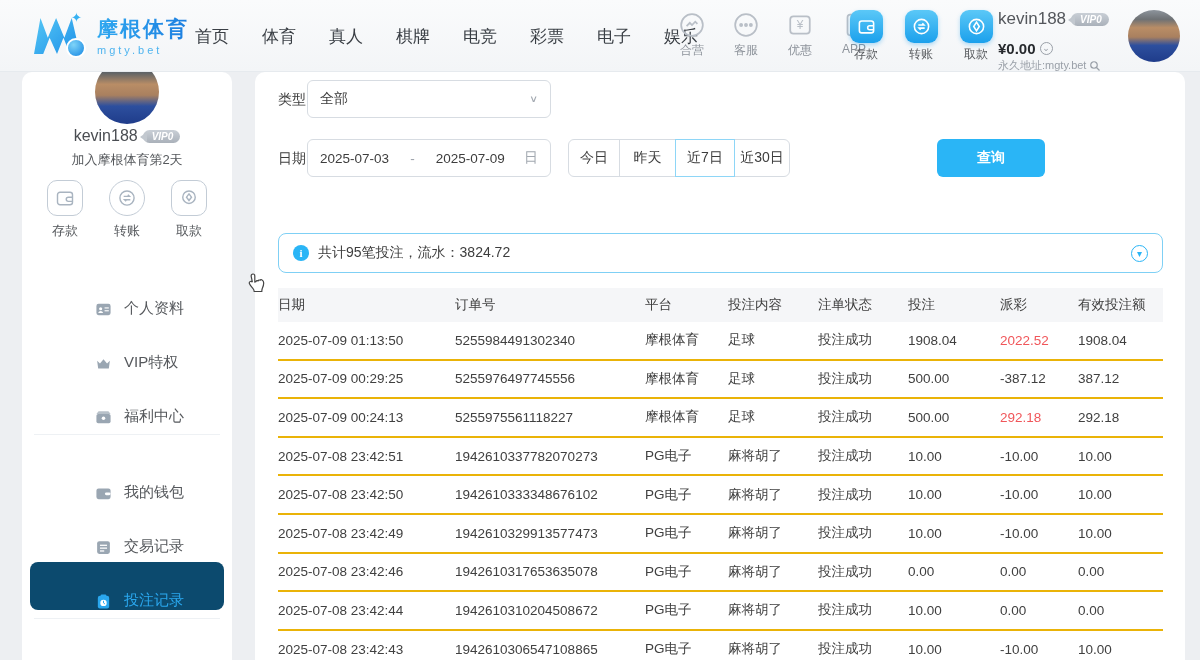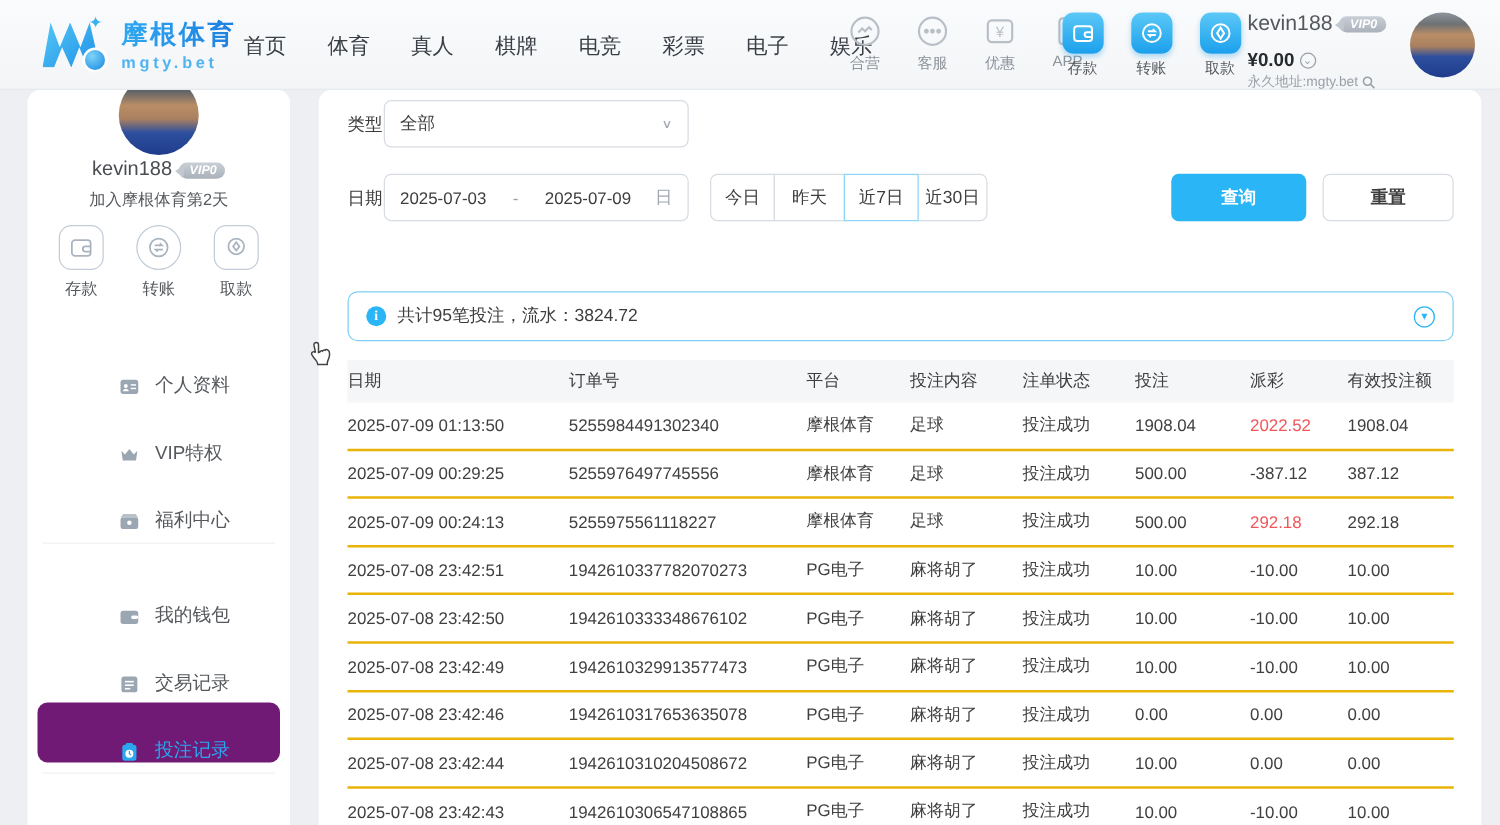--- a/index.html
+++ b/index.html
@@ -7,21 +7,21 @@
   body { font-family:"Liberation Sans","DejaVu Sans",sans-serif; background:#edeff2; position:relative; color:#3d3d3d; }
 
   
   .navbar { position:absolute; left:0; top:0; width:1200px; height:72px; background:linear-gradient(180deg,#fafbfc,#f3f5f7); border-bottom:1px solid #e6eaee; z-index:30; }
   .logo { position:absolute; left:34px; top:10px; display:flex; align-items:center; gap:9px; }
   .logo-mark { width:54px; height:50px; position:relative; }
   .logo-m { position:absolute; left:0; top:8px; width:46px; height:36px; background:linear-gradient(135deg,#55c7f5,#1d8fe8); clip-path:polygon(0% 100%,14% 0%,30% 55%,48% 0%,66% 55%,82% 0%,100% 100%,78% 100%,64% 55%,50% 100%,34% 55%,20% 100%); }
   .logo-ball { position:absolute; right:2px; bottom:2px; width:20px; height:20px; border-radius:50%; background:radial-gradient(circle at 35% 30%,#7fd4f8,#1486e3); border:2px solid #fff; }
   .logo-spark { position:absolute; right:6px; top:0; color:#36b1f2; font-size:13px; }
   .logo-text-cn { font-size:21px; font-weight:bold; background:linear-gradient(90deg,#2fa8f0,#1d7fe0); -webkit-background-clip:text; background-clip:text; color:transparent; letter-spacing:2px; }
-  .logo-text-en { font-size:13px; color:#4fb4ef; letter-spacing:3px; margin-top:1px;font-weight:bold; }
+  .logo-text-en { font-size:11px; color:#4fb4ef; letter-spacing:3px; margin-top:1px; }
   .nav-links { position:absolute; left:195px; top:0; height:72px; display:flex; align-items:center; gap:33px; }
   .nav-link { font-size:17px; color:#3a3f45; cursor:pointer; white-space:nowrap; }
   .quick-icons { position:absolute; left:672px; top:11px; display:flex; gap:14px; }
   .qicon { width:40px; text-align:center; cursor:pointer; }
   .qicon .ig { width:28px; height:28px; margin:0 auto 3px; color:#b9bfc7; display:flex; align-items:center; justify-content:center; }
   .qicon .lb { font-size:12px; color:#8d939b; }
   .wallet-icons { position:absolute; left:846px; top:10px; display:flex; gap:15px; }
   .wicon { width:40px; text-align:center; cursor:pointer; }
   .wicon .ig { width:33px; height:33px; margin:0 auto 3px; border-radius:9px; background:linear-gradient(180deg,#5bc8f7,#1ba0ec); box-shadow:0 2px 4px rgba(40,160,235,.35); color:#fff; display:flex; align-items:center; justify-content:center; }
   .wicon .lb { font-size:12px; color:#55585c; }
@@ -43,21 +43,21 @@
   .side-name-row { display:flex; justify-content:center; align-items:center; gap:5px; }
   .side-name { font-size:16px; color:#4a4d52; }
   .side-join { font-size:13px; color:#55585c; margin-top:6px; }
   .side-actions { position:absolute; top:108px; left:0; width:210px; display:flex; justify-content:center; gap:20px; }
   .sact { width:42px; text-align:center; cursor:pointer; }
   .sact .ig { width:36px; height:36px; margin:0 auto 6px; border:1.5px solid #c3ccd6; border-radius:10px; color:#a9b4c0; display:flex; align-items:center; justify-content:center; }
   .sact .lb { font-size:13px; color:#55585c; }
   .side-menu { position:absolute; top:192px; left:0; width:210px; }
   .menu-item { position:relative; height:48px; display:flex; align-items:flex-end; padding-left:64px; gap:12px; cursor:pointer; color:#55585c; font-size:15px; margin:6px 8px; border-radius:8px; }
   .menu-item .mi { width:18px; height:18px; color:#9aa6b2; display:flex; align-items:center; justify-content:center; }
-  .menu-item.active { background:#701a75; color:#2aa7ee; }
+  .menu-item.active { background:#0c4a6e; color:#2aa7ee; }
   .menu-item.active .mi { color:#2aa7ee; }
   .menu-gap { height:14px; border-top:1px solid #eef1f4; margin:8px 12px 2px; }
 
   
   .main { position:absolute; left:255px; top:72px; width:930px; height:588px; background:#fff; border-radius:10px 10px 0 0; z-index:10; }
   .frow-label { position:absolute; font-size:14px; color:#3d3d3d; }
   .select-box { position:absolute; left:52px; top:8px; width:244px; height:38px; border:1px solid #d7dce2; border-radius:6px; display:flex; align-items:center; padding:12px 12px; font-size:14px; color:#3d3d3d; cursor:pointer; background:#fff; }
   .select-box .chev { margin-left:auto; color:#a2a8b0; font-size:12px; transform:scaleY(.8); }
   .date-box { position:absolute; left:52px; top:67px; width:244px; height:38px; border:1px solid #d7dce2; border-radius:6px; display:flex; align-items:center; justify-content:space-between; padding:0 12px; font-size:13.5px; color:#3d3d3d; cursor:pointer; background:#fff; }
   .date-sep { color:#9aa0a8; padding:0 2px; }
@@ -341,21 +341,20 @@
   </div>
 
   <div class="range-group">
     <div class="range-btn first" style="width:52px;">今日</div>
     <div class="range-btn" style="width:57px;">昨天</div>
     <div class="range-btn active" style="width:60px;">近7日</div>
     <div class="range-btn last" style="width:56px;">近30日</div>
   </div>
 
   <button class="btn-query">查询</button>
-  <button class="btn-reset">重置</button>
 
   <div class="summary-bar">
     <span class="info-ico">i</span>
     <span class="summary-text">共计95笔投注，流水：3824.72</span>
     <span class="expand-ico">▾</span>
   </div>
 
   <div class="tbl">
     <div class="thead">
       <div class="tcell c0">日期</div>

